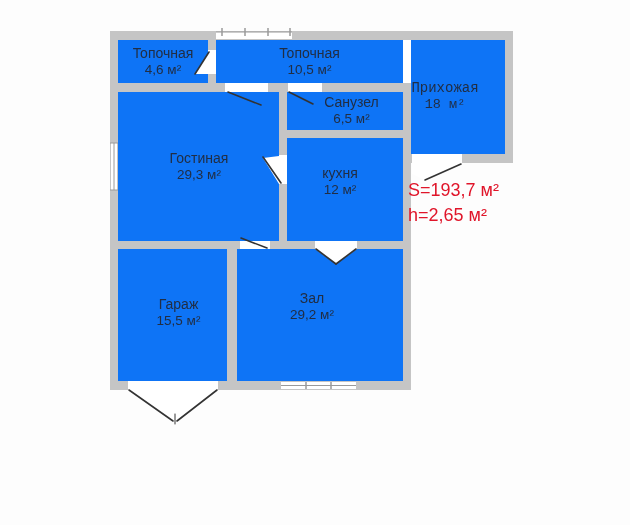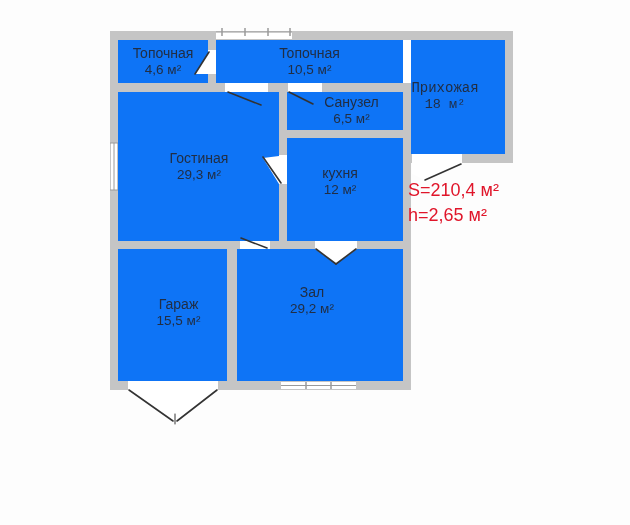--- a/index.html
+++ b/index.html
@@ -160,23 +160,23 @@
   <div class="room-label lbl-kuhnya" style="left:287px;top:138px;width:116px;height:103px;">
     <span class="room-name">кухня</span>
     <span class="room-area">12 м²</span>
   </div>
 
   <div class="room-label lbl-garazh" style="left:118px;top:249px;width:109px;height:132px;">
     <span class="room-name">Гараж</span>
     <span class="room-area">15,5 м²</span>
   </div>
 
-  <div class="room-label lbl-zal" style="left:237px;top:243px;width:134px;height:132px;padding-left:16px;">
+  <div class="room-label lbl-zal" style="left:237px;top:249px;width:134px;height:132px;padding-left:16px;">
     <span class="room-name">Зал</span>
     <span class="room-area">29,2 м²</span>
   </div>
 
   <div class="annotation">
-    <div>S=210,4 м²</div>
+    <div>S=193,7 м²</div>
     <div>h=2,65 м²</div>
   </div>
 
 </div>
 
 </body></html>

